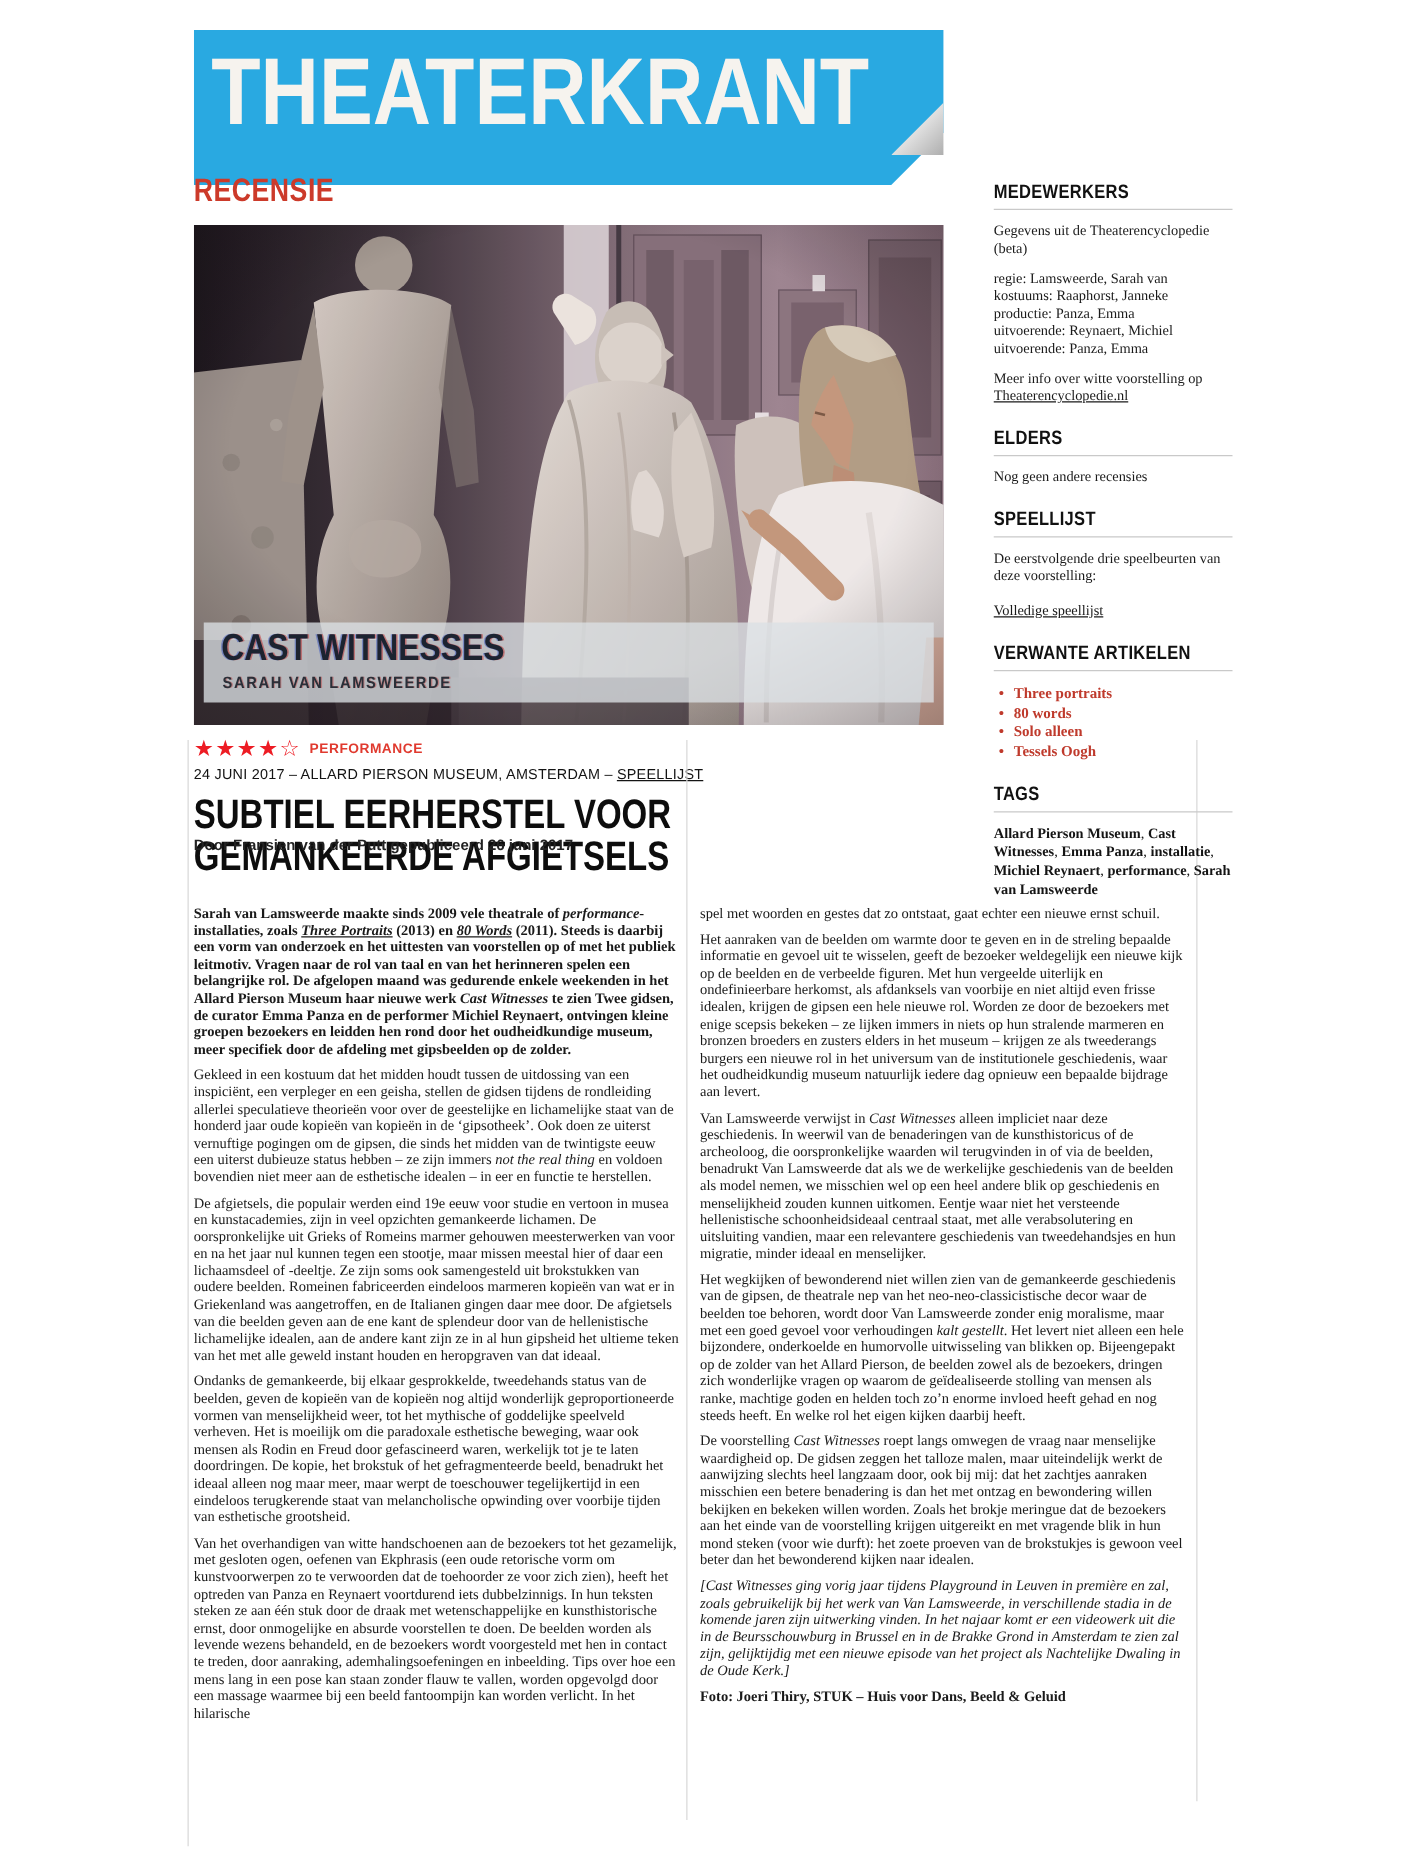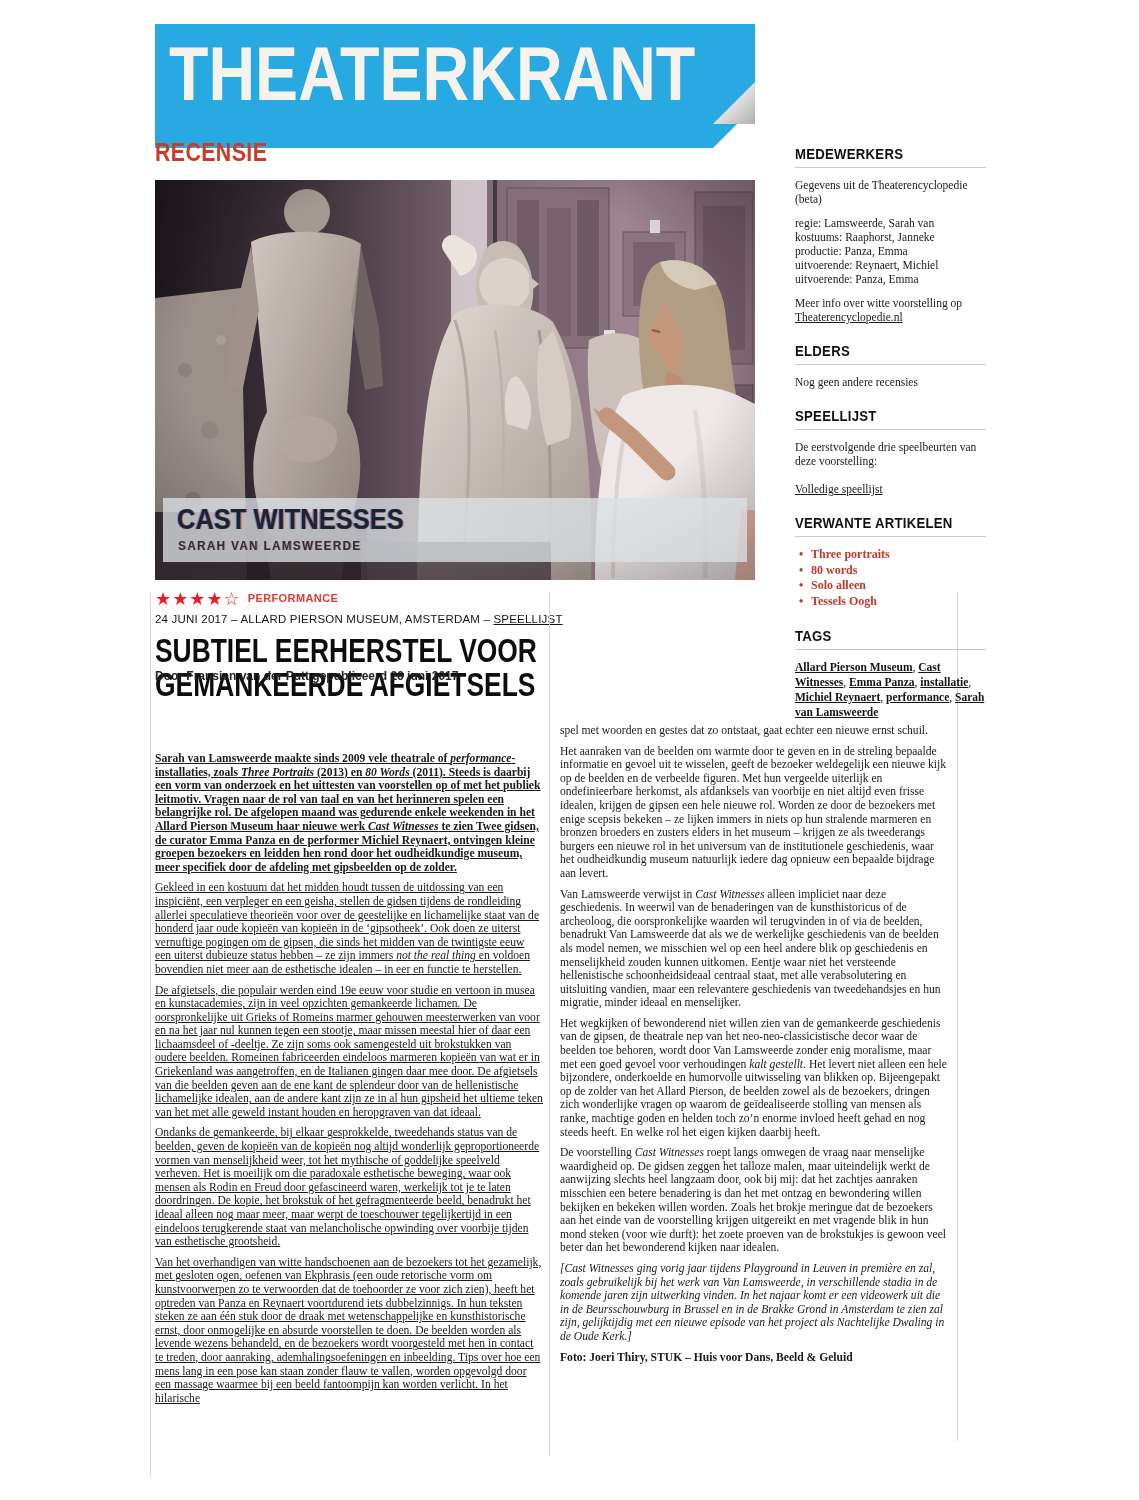--- a/index.html
+++ b/index.html
@@ -43,21 +43,21 @@
         transform:scaleX(0.8);transform-origin:0 0;}
   #byline{left:155px;top:669px;font-family:"Liberation Sans",sans-serif;font-weight:bold;
         font-size:12px;color:#222;}
 
   
   .col{font-size:11.6px;line-height:13.6px;color:#1a1a1a;}
   .col p{margin:0 0 7px 0;}
   .col p.lead{font-weight:bold;}
   .col p.it{font-style:italic;}
   .col p.b{font-weight:bold;}
-  #col-left{left:155px;top:752px;width:388px;text-decoration:underline;}
+  #col-left{left:155px;top:724px;width:388px;}
   #col-right{left:560px;top:724px;width:388px;}
   .i{font-style:italic;}
   .u{text-decoration:underline;}
   .iu{font-style:italic;text-decoration:underline;}
 
   .vline{position:absolute;width:1px;background:#d9d9d9;}
 
   
   #sidebar{left:795px;top:145px;width:191px;}
   .sb-head{font-family:"Liberation Sans",sans-serif;font-weight:bold;font-size:15.5px;
@@ -67,21 +67,21 @@
   .sb-section{margin-bottom:18px;}
   .sb-text{font-size:11.5px;line-height:14px;margin:0 0 10px 0;}
   .sb-credits div{font-size:11.5px;line-height:14px;}
   .sb-credits b{font-weight:normal;}
   .sb-link{text-decoration:underline;color:#1a1a1a;}
   #related-list{list-style:none;margin:2px 0 0 0;padding:0 0 0 4px;}
   #related-list li{font-size:12px;line-height:15.5px;font-weight:bold;color:#bf3a2c;
         padding-left:12px;position:relative;}
   #related-list li::before{content:"\2022";position:absolute;left:0;top:0;color:#bf3a2c;}
   #tags-p{font-size:11.5px;line-height:15px;margin:0;}
-  .tag{font-weight:bold;text-decoration:underline;color:#141414;}
+  .tag{font-weight:bold;color:#141414;}
 </style>
 </head>
 <body>
 
 <div id="page">
 
   <div id="banner" class="abs">
     <div id="logo">THEATERKRANT</div>
   </div>
   <div id="curl" class="abs"></div>

